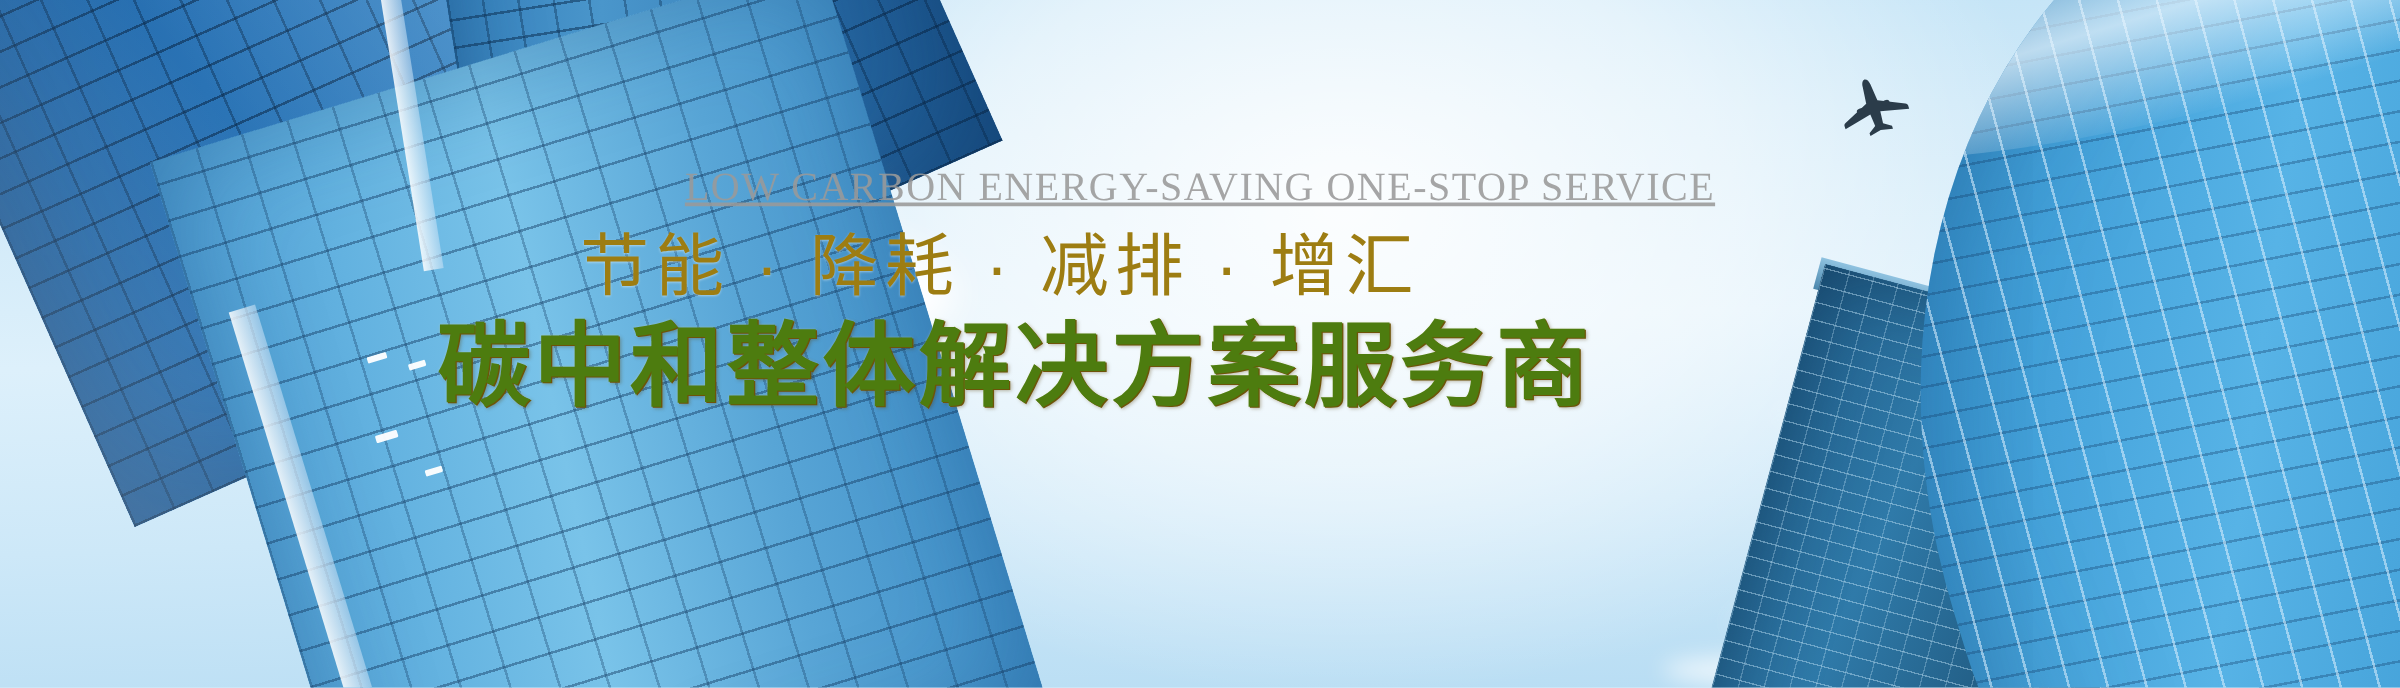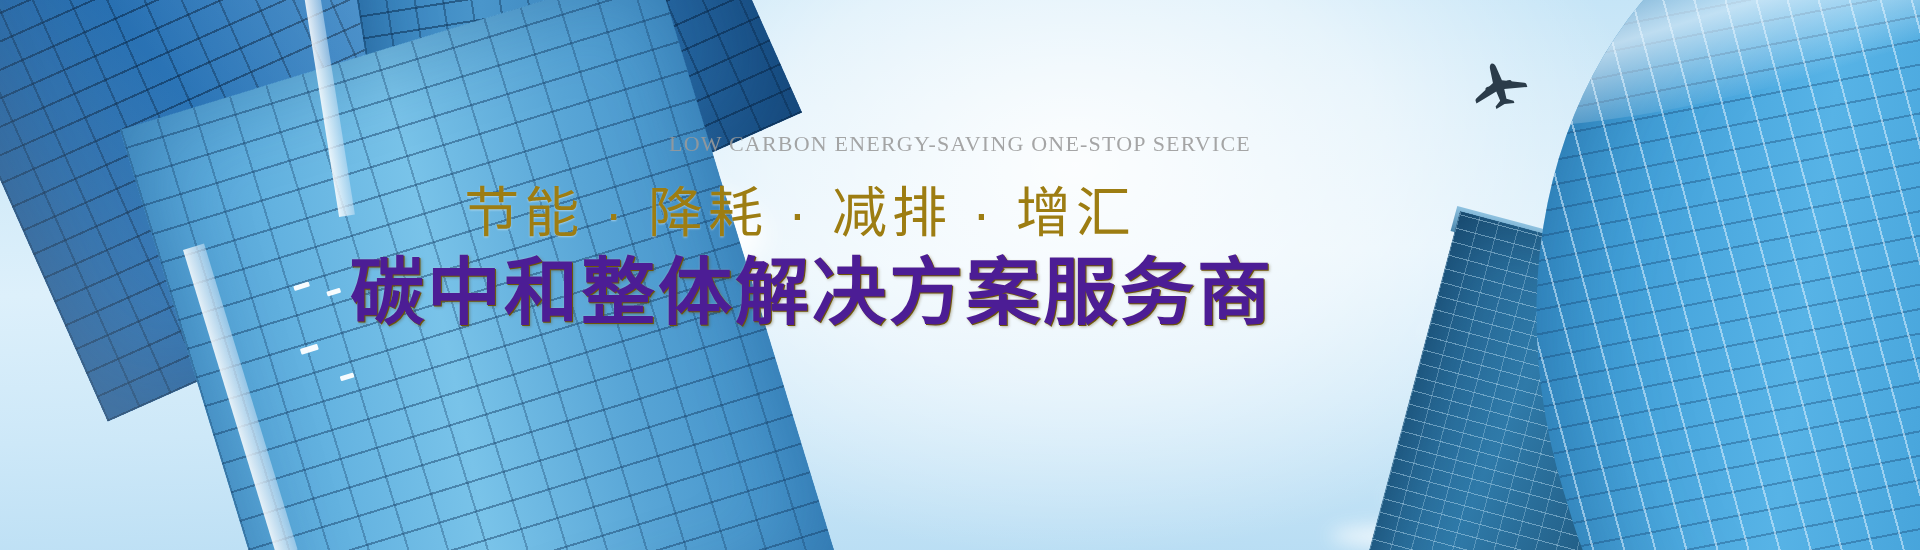--- a/index.html
+++ b/index.html
@@ -167,43 +167,44 @@
 
   
   .text-block {
     position:absolute; left:0; right:0; top:0;
     width:1920px; text-align:center;
     pointer-events:none;
   }
   .tagline-en {
     position:absolute; top:131px; left:0; width:1920px;
     font-family:"Liberation Serif", serif;
-    font-size:22px;
+    font-size:32px;
     letter-spacing:1.2px;
     color:#9a9a9a;
     opacity:.88;
     white-space:nowrap;
+    text-decoration:underline;
   }
   .line-mid {
     position:absolute; top:168px; left:0; width:1600px;
     font-family:"Liberation Sans", sans-serif;
     font-size:55px;
     font-weight:400;
     letter-spacing:5px;
     color:#9d7d12;
     white-space:nowrap;
     text-shadow:0 1px 2px rgba(255,255,255,0.45);
   }
   .line-main {
     position:absolute; top:232px; left:0; width:1624px;
     font-family:"Liberation Sans", sans-serif;
     font-size:74px;
     font-weight:700;
     letter-spacing:3px;
-    color:#4c1d95;
+    color:#4d7c0f;
     white-space:nowrap;
     text-shadow:
       1px 1px 0 #6e5408,
       2px 2px 3px rgba(80,60,10,0.35),
       0 0 2px rgba(255,245,200,0.35);
   }
 </style>
 </head>
 <body>
 

